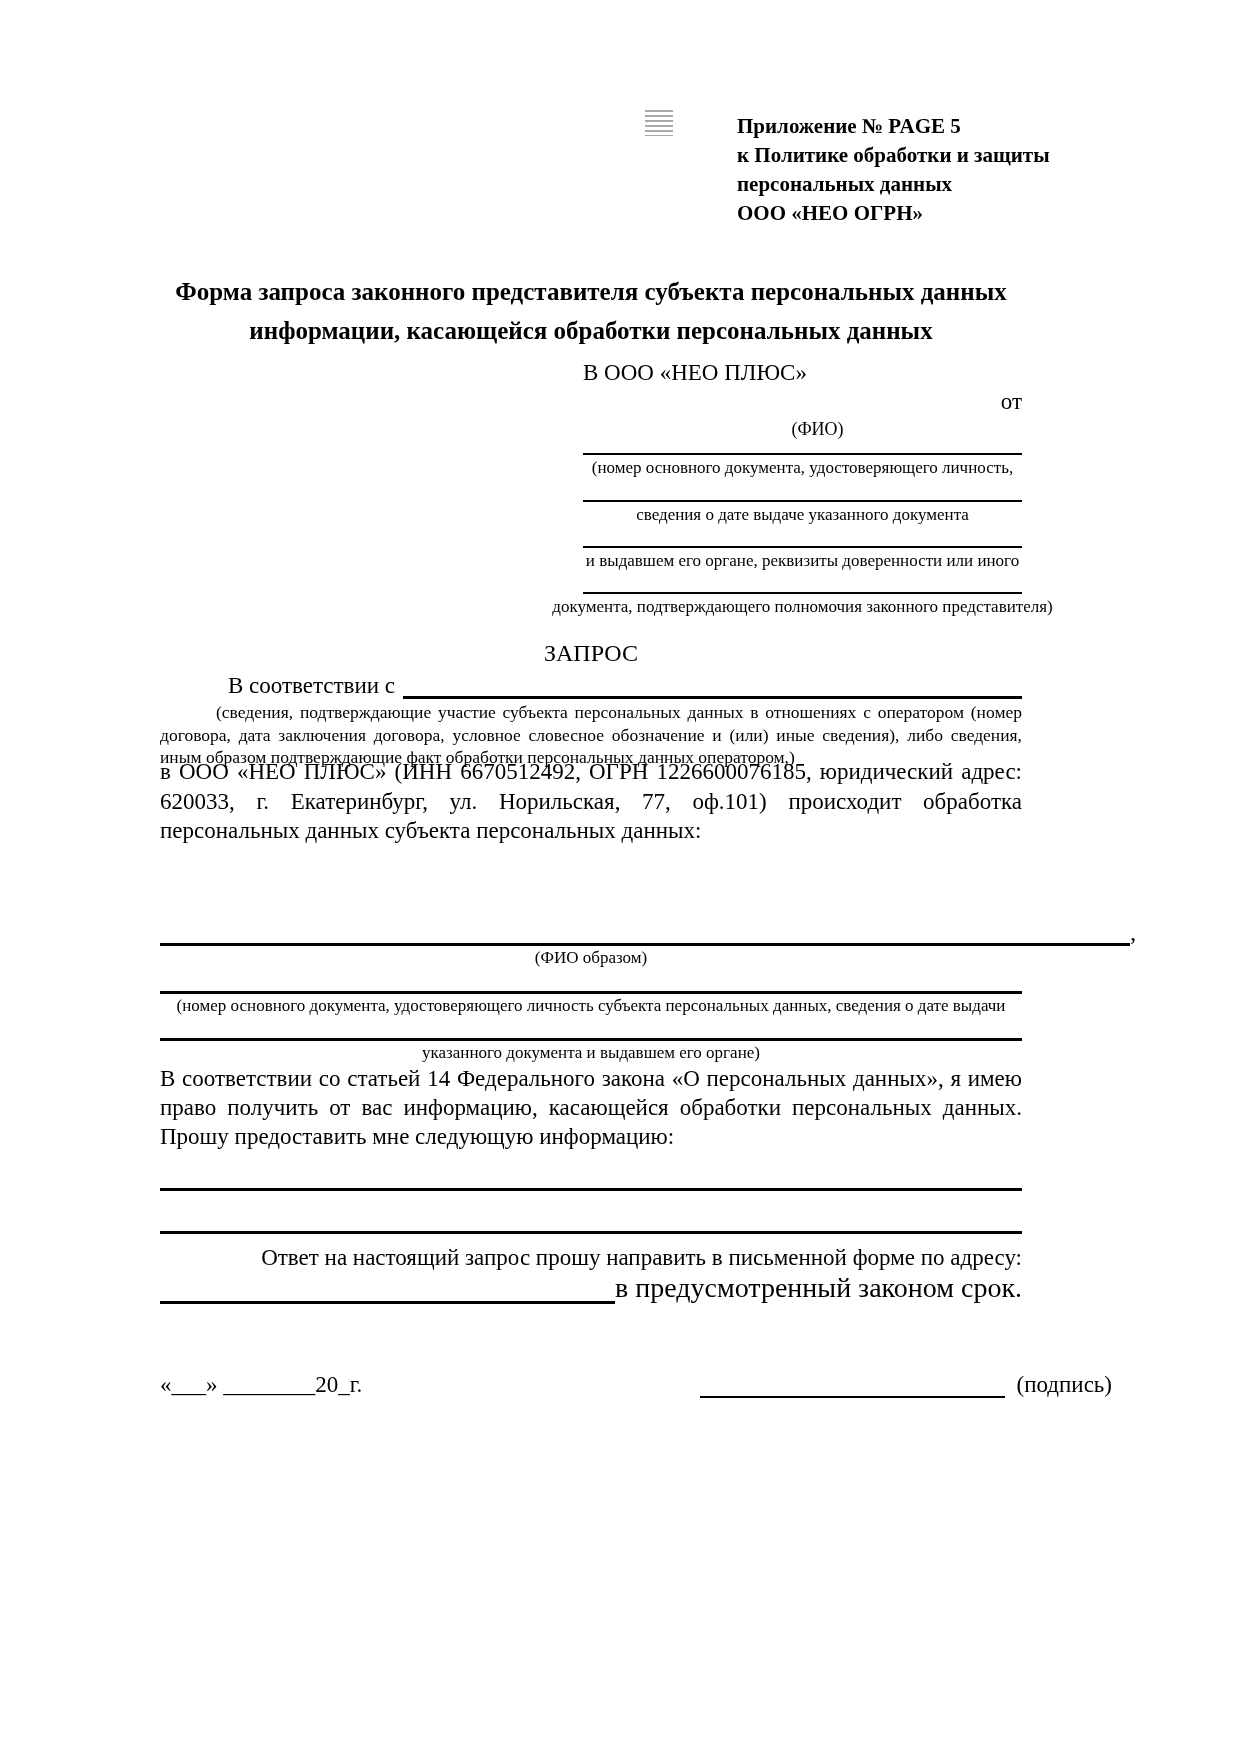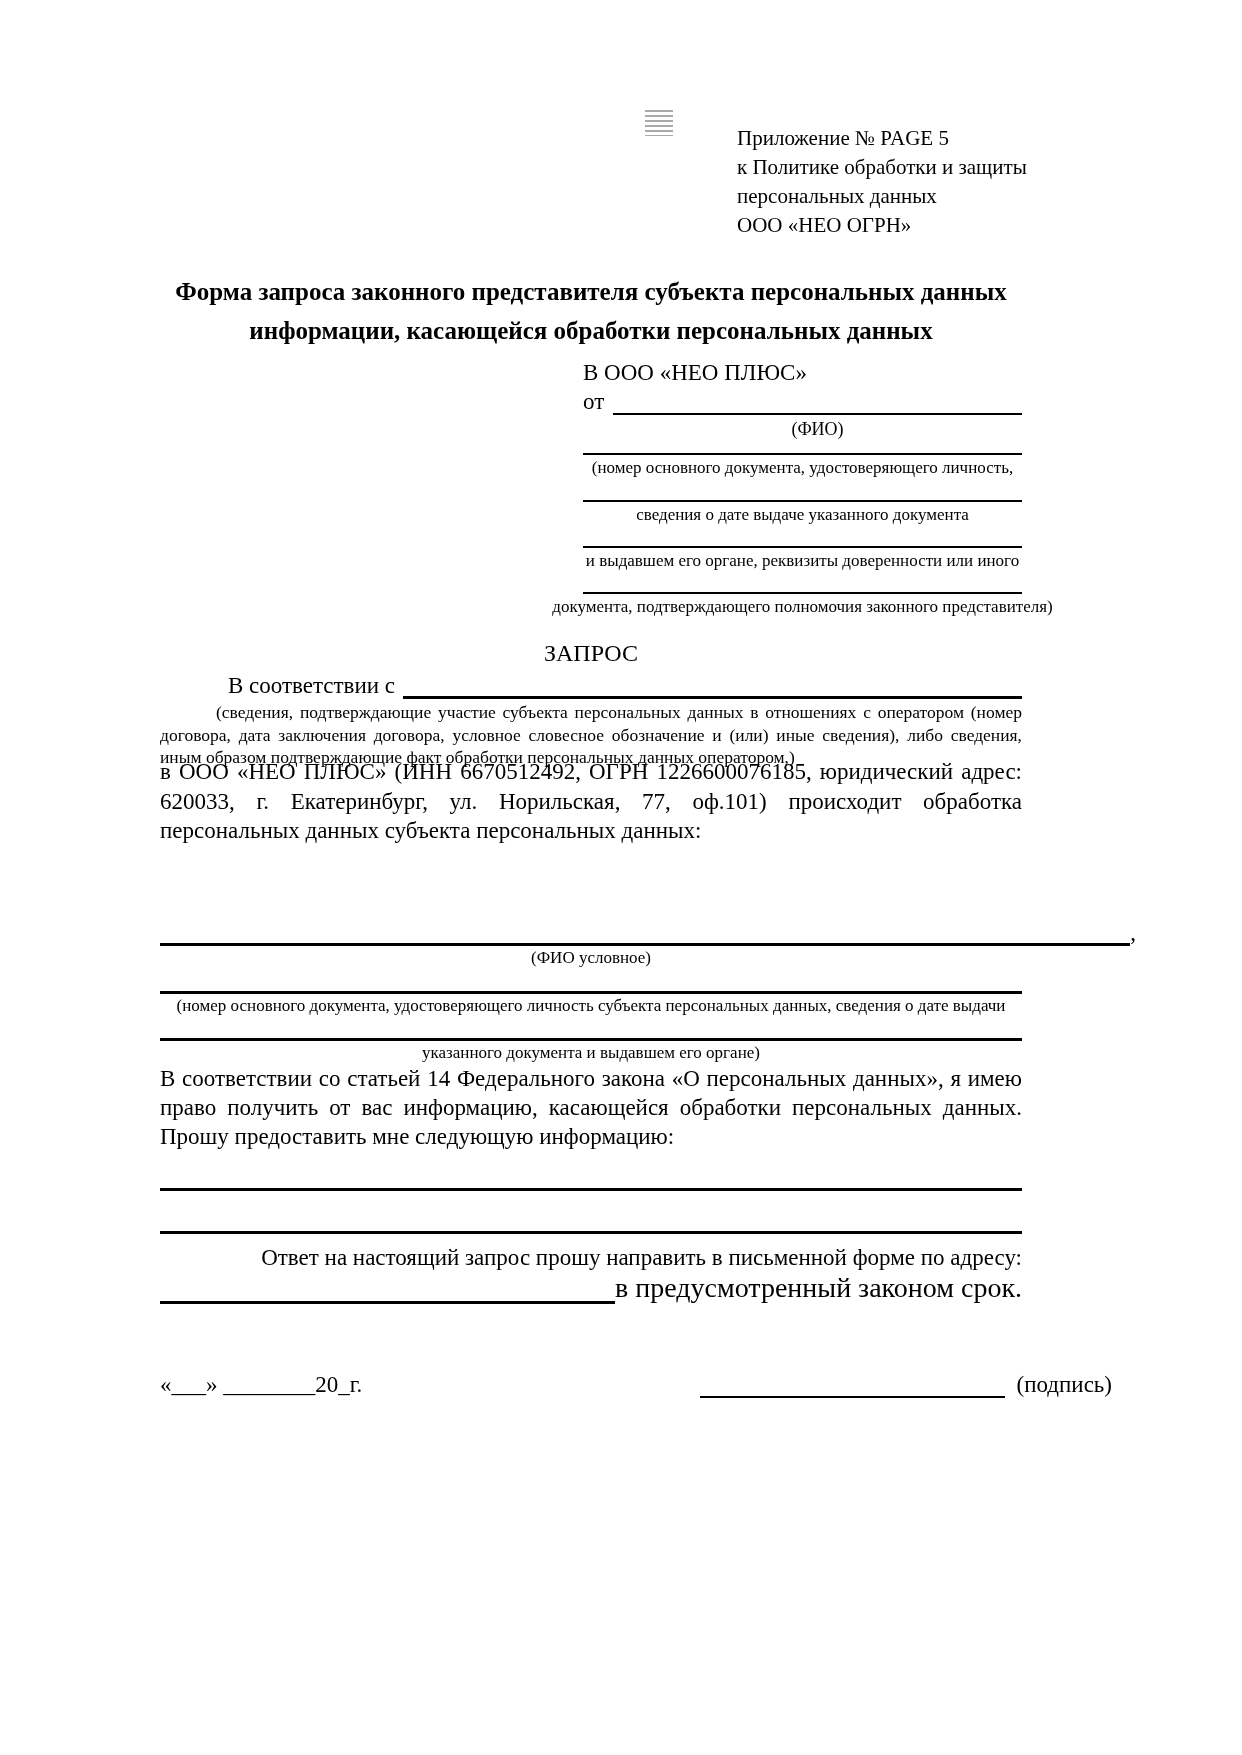--- a/index.html
+++ b/index.html
@@ -13,35 +13,35 @@
   }
 
   
   .doc-icon {
     position:absolute; left:645px; top:110px;
     width:28px; height:26px;
     background:repeating-linear-gradient(to bottom,#9a9a9a 0px,#9a9a9a 2px,#ffffff 2px,#ffffff 5px);
     opacity:.85;
   }
   .header-block {
-    position:absolute; left:737px; top:124px;
-    font-size:21px; line-height:29px; text-align:left;
+    position:absolute; left:737px; top:112px;
+    font-size:21px; line-height:29px; text-align:left;font-weight:bold;
   }
 
   
   .title {
     position:absolute; left:160px; top:272px; width:862px;
     text-align:center; font-weight:bold; font-size:25px; line-height:39px;
   }
 
   
   .to-line { position:absolute; left:583px; top:360px; font-size:23px; }
   .from-row {
     position:absolute; left:583px; top:389px; width:439px;
-    display:flex; align-items:flex-end; font-size:23px;
+    display:flex; align-items:flex-end; font-size:23px;flex-direction:column;
   }
   .from-row .uline { flex:1; margin-left:9px; border-bottom:2px solid #000; height:24px; }
   .fio-cap {
     position:absolute; left:613px; top:419px; width:409px;
     text-align:center; font-size:18px;
   }
   .f-line { position:absolute; left:583px; width:439px; border-top:2px solid #000; }
   .f-cap  {
     position:absolute; left:583px; width:439px;
     display:flex; justify-content:center;
@@ -169,21 +169,21 @@
   </div>
 
   <div class="small-print">(сведения, подтверждающие участие субъекта персональных данных в отношениях с оператором (номер договора, дата заключения договора, условное словесное обозначение и (или) иные сведения), либо сведения, иным образом подтверждающие факт обработки персональных данных оператором,)</div>
 
   <div class="op-par">в ООО «НЕО ПЛЮС» (ИНН 6670512492, ОГРН 1226600076185, юридический адрес: 620033, г. Екатеринбург, ул. Норильская, 77, оф.101)  происходит обработка персональных данных субъекта персональных данных:</div>
 
   <div class="subject-row">
     <span class="uline"></span>
     <span>,</span>
   </div>
-  <div class="subject-fio-cap">(ФИО условное)</div>
+  <div class="subject-fio-cap">(ФИО образом)</div>
 
   <div class="doc-line" style="top:991px"></div>
   <div class="doc-cap" style="top:996px">
     <span>(номер основного документа, удостоверяющего личность субъекта персональных данных, сведения о дате выдачи</span>
   </div>
 
   <div class="doc-line" style="top:1038px"></div>
   <div class="doc-cap" style="top:1043px">
     <span>указанного документа и выдавшем его органе)</span>
   </div>

